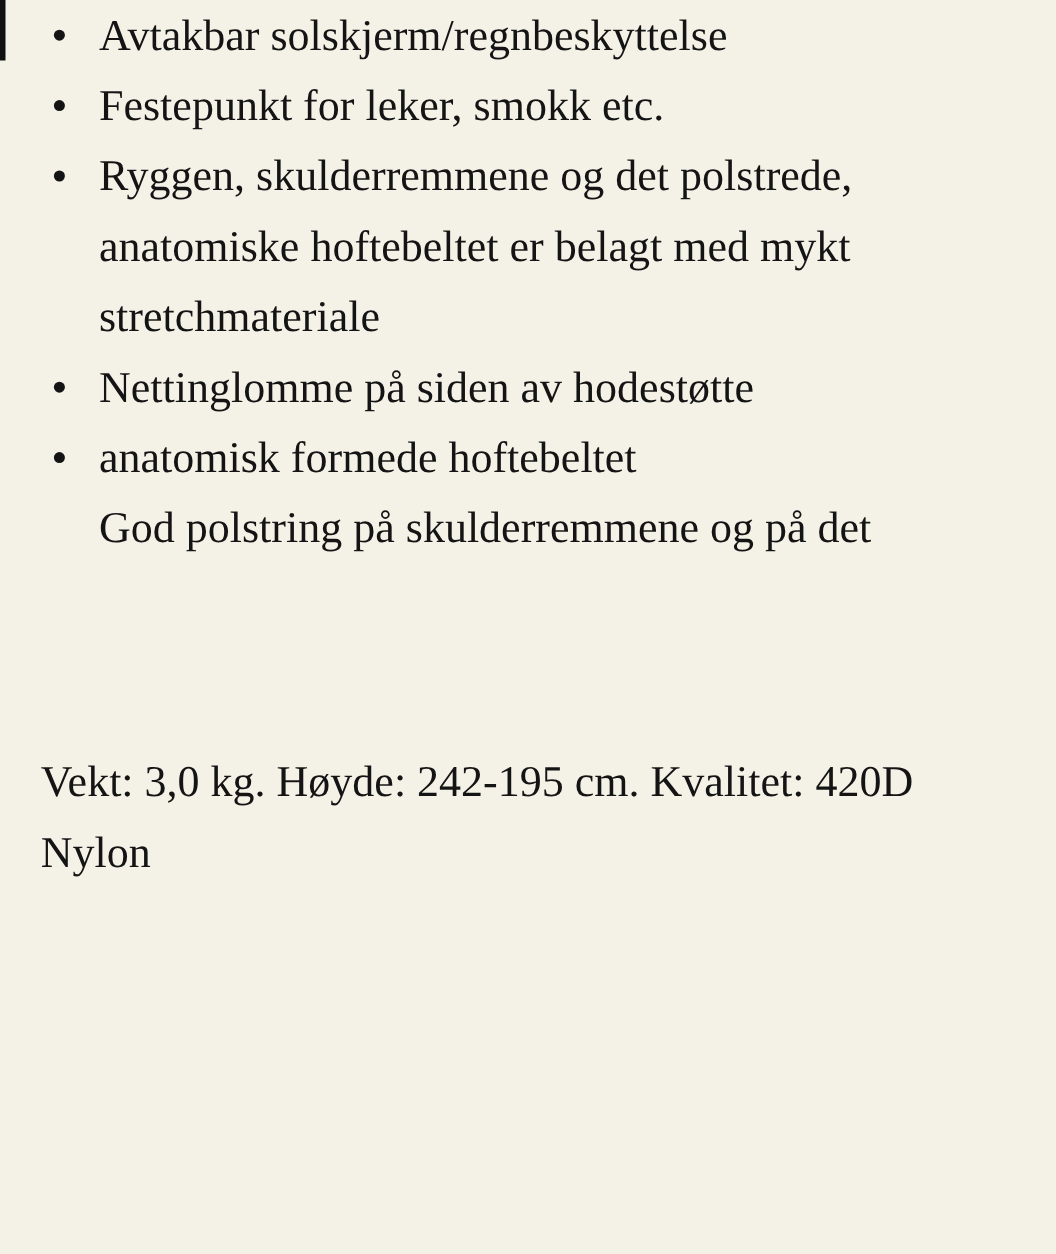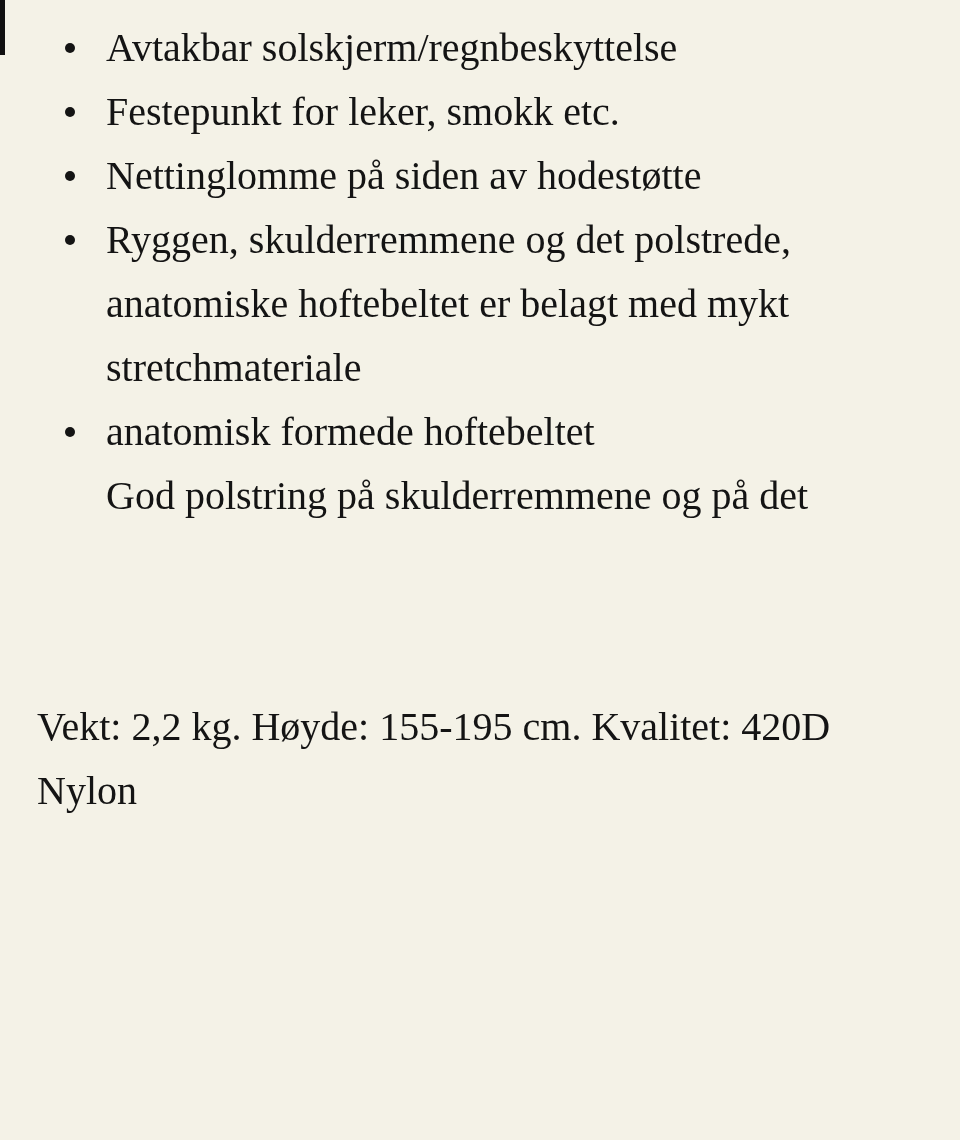--- a/index.html
+++ b/index.html
@@ -20,21 +20,21 @@
   .edge-artifact {
     position: absolute;
     left: 0;
     top: 0;
     width: 5px;
     height: 55px;
     background: #101010;
   }
   ul.feature-list {
     list-style: none;
-    margin: 16px;
+    margin: 0;
     padding: 0 20px 0 90px;
   }
   ul.feature-list li {
     position: relative;
   }
   ul.feature-list li::before {
     content: "";
     position: absolute;
     left: -41px;
     top: 27px;
@@ -57,29 +57,29 @@
 <div class="edge-artifact"></div>
 
 <ul class="feature-list">
   <li>
     <div class="line">Avtakbar solskjerm/regnbeskyttelse</div>
   </li>
   <li>
     <div class="line">Festepunkt for leker, smokk etc.</div>
   </li>
   <li>
-    <div class="line">Nettinglomme på siden av hodestøtte</div>
-  </li>
-  <li>
     <div class="line">Ryggen, skulderremmene og det polstrede,</div>
     <div class="line">anatomiske hoftebeltet er belagt med mykt</div>
     <div class="line">stretchmateriale</div>
+  </li>
+  <li>
+    <div class="line">Nettinglomme på siden av hodestøtte</div>
   </li>
   <li>
     <div class="line">anatomisk formede hoftebeltet</div>
     <div class="line">God polstring på skulderremmene og på det</div>
   </li>
 </ul>
 
 <div class="specs">
-  <div class="line">Vekt: 2,2 kg. Høyde: 155-195 cm. Kvalitet: 420D</div>
+  <div class="line">Vekt: 3,0 kg. Høyde: 242-195 cm. Kvalitet: 420D</div>
   <div class="line">Nylon</div>
 </div>
 
 </body></html>

